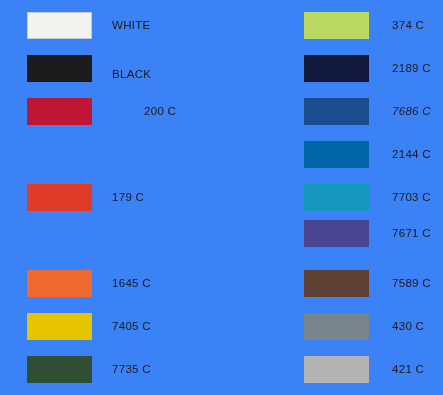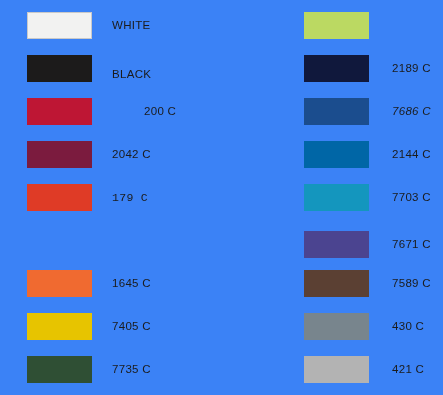--- a/index.html
+++ b/index.html
@@ -70,28 +70,24 @@
     <div class="swatch-row" style="top:55px">
       <div class="swatch-chip" style="background-color: rgb(28, 27, 27); border-color: rgb(28, 27, 27); border-style: solid; border-width: 1px;"></div>
       <div class="swatch-label" style="color: rgb(27, 27, 27); margin-top: 6px;">BLACK</div>
     </div>
 
     <div class="swatch-row" style="top:98px">
       <div class="swatch-chip" style="background-color: rgb(190, 22, 52); border-color: rgb(190, 22, 52); border-style: solid; border-width: 1px;"></div>
       <div class="swatch-label" style="color: rgb(27, 27, 27); margin-left: 32px;">200 C</div>
     </div>
 
-    <div class="swatch-row" style="top:141px">
-      <div class="swatch-chip" style="background-color: rgb(123, 27, 62); border-color: rgb(123, 27, 62); border-style: solid; border-width: 1px;"></div>
-      <div class="swatch-label" style="color: rgb(27, 27, 27);">2042 C</div>
-    </div>
 
     <div class="swatch-row" style="top:184px">
       <div class="swatch-chip" style="background-color: rgb(223, 59, 38); border-color: rgb(223, 59, 38); border-style: solid; border-width: 1px;"></div>
-      <div class="swatch-label" style="color: rgb(27, 27, 27); font-family: Liberation Mono, monospace;">179 C</div>
+      <div class="swatch-label" style="color: rgb(27, 27, 27);">179 C</div>
     </div>
 
 
     <div class="swatch-row" style="top:270px">
       <div class="swatch-chip" style="background-color: rgb(240, 106, 48); border-color: rgb(240, 106, 48); border-style: solid; border-width: 1px;"></div>
       <div class="swatch-label" style="color: rgb(27, 27, 27);">1645 C</div>
     </div>
 
     <div class="swatch-row" style="top:313px">
       <div class="swatch-chip" style="background-color: rgb(231, 196, 0); border-color: rgb(231, 196, 0); border-style: solid; border-width: 1px;"></div>
@@ -102,20 +98,21 @@
       <div class="swatch-chip" style="background-color: rgb(47, 79, 52); border-color: rgb(47, 79, 52); border-style: solid; border-width: 1px;"></div>
       <div class="swatch-label" style="color: rgb(27, 27, 27);">7735 C</div>
     </div>
 
   </div>
 
   <div class="swatch-column" id="column-right">
 
     <div class="swatch-row" style="top:12px">
       <div class="swatch-chip" style="background-color: rgb(187, 217, 98); border-color: rgb(187, 217, 98); border-style: solid; border-width: 1px;"></div>
+      <div class="swatch-label" style="color: rgb(27, 27, 27);">374 C</div>
     </div>
 
     <div class="swatch-row" style="top:55px">
       <div class="swatch-chip" style="background-color: rgb(16, 24, 60); border-color: rgb(16, 24, 60); border-style: solid; border-width: 1px;"></div>
       <div class="swatch-label" style="color: rgb(27, 27, 27);">2189 C</div>
     </div>
 
     <div class="swatch-row" style="top:98px">
       <div class="swatch-chip" style="background-color: rgb(27, 77, 142); border-color: rgb(27, 77, 142); border-style: solid; border-width: 1px;"></div>
       <div class="swatch-label" style="color: rgb(27, 27, 27); font-style: italic;">7686 C</div>
@@ -124,21 +121,21 @@
     <div class="swatch-row" style="top:141px">
       <div class="swatch-chip" style="background-color: rgb(0, 102, 166); border-color: rgb(0, 102, 166); border-style: solid; border-width: 1px;"></div>
       <div class="swatch-label" style="color: rgb(27, 27, 27);">2144 C</div>
     </div>
 
     <div class="swatch-row" style="top:184px">
       <div class="swatch-chip" style="background-color: rgb(20, 150, 190); border-color: rgb(20, 150, 190); border-style: solid; border-width: 1px;"></div>
       <div class="swatch-label" style="color: rgb(27, 27, 27);">7703 C</div>
     </div>
 
-    <div class="swatch-row" style="top:231px">
+    <div class="swatch-row" style="top:220px">
       <div class="swatch-chip" style="background-color: rgb(75, 68, 144); border-color: rgb(75, 68, 144); border-style: solid; border-width: 1px;"></div>
       <div class="swatch-label" style="color: rgb(27, 27, 27);">7671 C</div>
     </div>
 
     <div class="swatch-row" style="top:270px">
       <div class="swatch-chip" style="background-color: rgb(91, 64, 51); border-color: rgb(91, 64, 51); border-style: solid; border-width: 1px;"></div>
       <div class="swatch-label" style="color: rgb(27, 27, 27);">7589 C</div>
     </div>
 
     <div class="swatch-row" style="top:313px">

